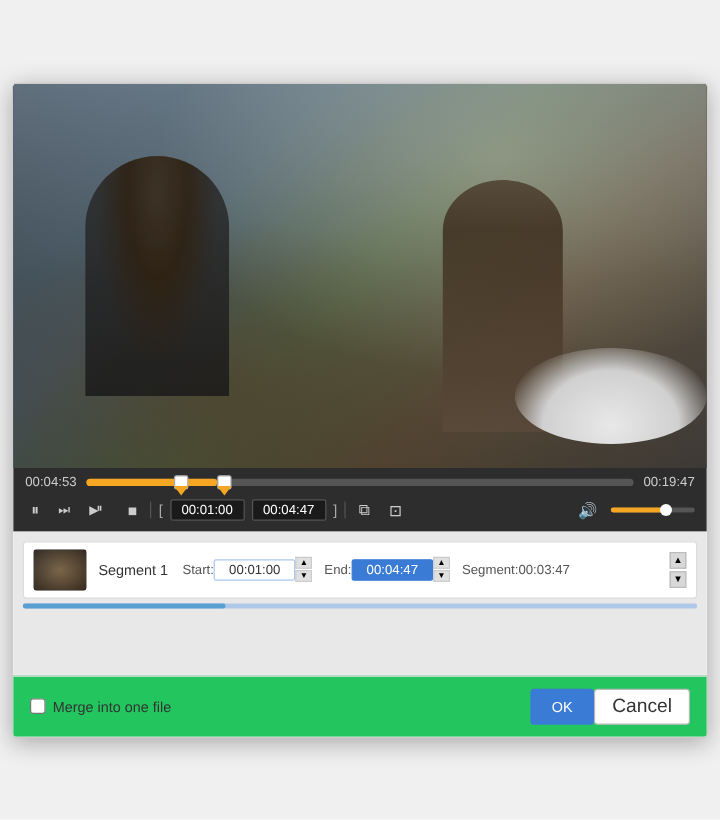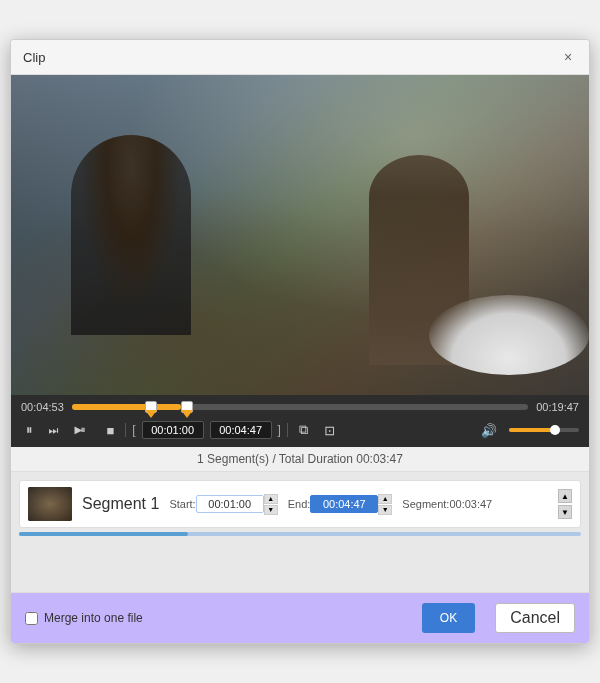--- a/index.html
+++ b/index.html
@@ -262,21 +262,21 @@
       border-radius: 2px;
       flex-shrink: 0;
       overflow: hidden;
     }
     .thumb-inner {
       width: 100%;
       height: 100%;
       background: radial-gradient(ellipse at 50% 50%, rgba(150,120,80,0.7) 0%, rgba(50,40,30,0.9) 100%);
     }
     .segment-name {
-      font-size: 16px;
+      font-size: 12px;
       color: #333;
       min-width: 60px;
     }
     .segment-field {
       display: flex;
       align-items: center;
       gap: 0;
       font-size: 11px;
       color: #555;
     }
@@ -350,42 +350,42 @@
     }
     .seg-progress-fill {
       height: 100%;
       background: #5a9fd4;
       border-radius: 2px;
       width: 30%;
     }
 
     
     .footer {
-      background: #c4b5fd;
+      background: #22c55e;
       border-top: 1px solid #ddd;
       padding: 10px 14px;
       display: flex;
       align-items: center;
       justify-content: space-between;
     }
     .merge-checkbox-row {
       display: flex;
       align-items: center;
       gap: 6px;
       font-size: 12px;
       color: #333;
     }
     .merge-checkbox {
       width: 13px;
       height: 13px;
       cursor: pointer;
     }
     .footer-buttons {
       display: flex;
-      gap: 20px;
+      gap: 0;
     }
     .btn-ok {
       background: #3a7bd5;
       color: #fff;
       border: none;
       border-radius: 3px;
       padding: 5px 18px;
       font-size: 12px;
       cursor: pointer;
     }
@@ -403,24 +403,20 @@
       width: 1px;
       height: 14px;
       background: #555;
     }
   </style>
 </head>
 <body>
 
 <div class="dialog">
 
-  <div class="title-bar">
-    <span class="title-bar-text">Clip</span>
-    <button class="close-btn">×</button>
-  </div>
 
   <div class="video-area">
     <div class="video-placeholder">
       <div class="scene-bg"></div>
       <div class="figure-1"></div>
       <div class="figure-2"></div>
       <div class="snow-pile"></div>
     </div>
   </div>
 
@@ -474,23 +470,20 @@
       <div class="spacer"></div>
 
       <span class="volume-icon ctrl-btn">🔊</span>
       <div class="volume-slider">
         <div class="volume-fill"></div>
         <div class="volume-handle"></div>
       </div>
     </div>
   </div>
 
-  <div class="segment-info-bar">
-    <span>1 Segment(s) / Total Duration 00:03:47</span>
-  </div>
 
   <div class="segment-list">
     <div class="segment-row">
       <div class="segment-thumbnail">
         <div class="thumb-inner"></div>
       </div>
       <span class="segment-name">Segment 1</span>
 
       <div class="segment-field">
         <label>Start:</label>

